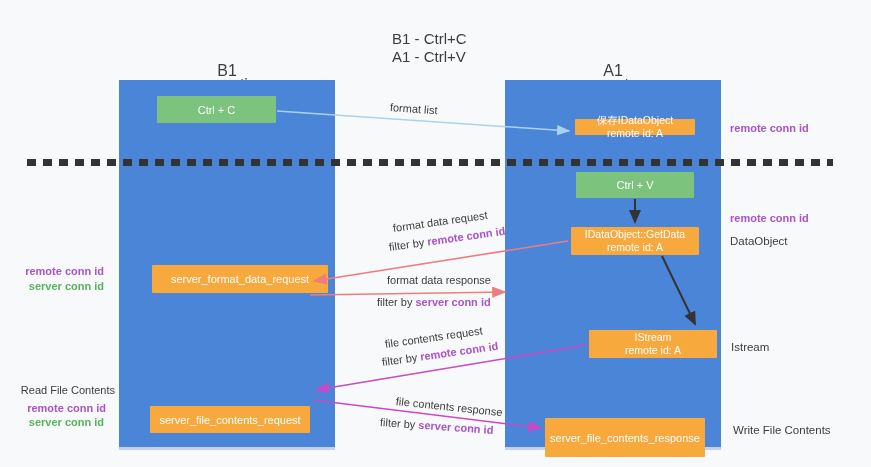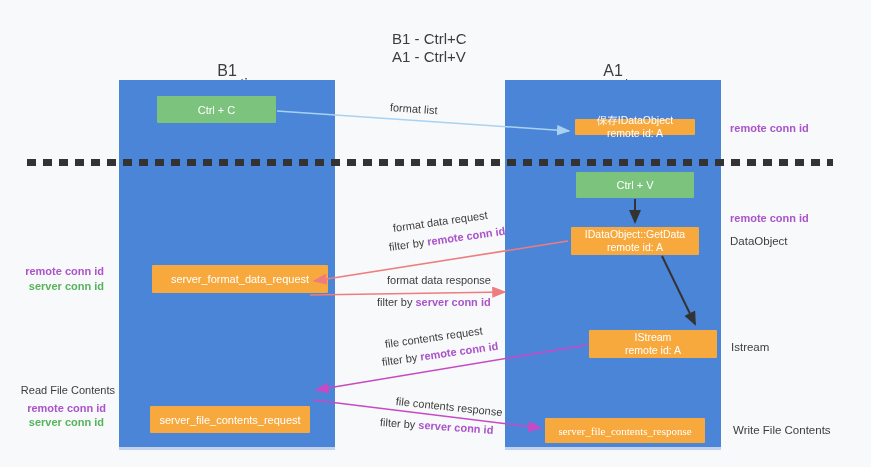--- a/index.html
+++ b/index.html
@@ -34,21 +34,21 @@
   .node.single{font-size:11px;}
 
   .n-ctrl-c{left:157px;top:96px;width:119px;height:27px;}
   .n-ctrl-v{left:576px;top:172px;width:118px;height:26px;}
   .n-save{left:575px;top:119px;width:120px;height:16px;}
   .n-getdata{left:571px;top:227px;width:128px;height:28px;}
   .n-istream{left:589px;top:330px;width:128px;height:28px;}
   .n-fmt-req{left:152px;top:265px;width:176px;height:28px;}
   .n-fmt-resp{left:510px;top:280px;width:155px;height:25px;}
   .n-file-req{left:150px;top:383px;width:160px;height:27px;margin-top:23px;}
-  .n-file-resp{left:545px;top:418px;width:160px;height:25px;font-family:Liberation Serif, serif;}
+  .n-file-resp{left:545px;top:418px;width:160px;height:39px;}
 
   .lbl{position:absolute;font-size:11px;color:var(--ink);white-space:nowrap;}
   .lbl.purple{color:var(--text-purple);font-weight:bold;}
   .lbl.green{color:var(--text-green);font-weight:bold;}
   .lbl.right-align{text-align:right;}
   .edge-lbl{position:absolute;font-size:11px;color:var(--ink);white-space:nowrap;transform-origin:left center;}
   .edge-lbl .fb{margin-right:3px;}
   .edge-lbl .conn{color:var(--text-purple);font-weight:bold;}
 
   svg.arrows{position:absolute;left:0;top:0;pointer-events:none;}

